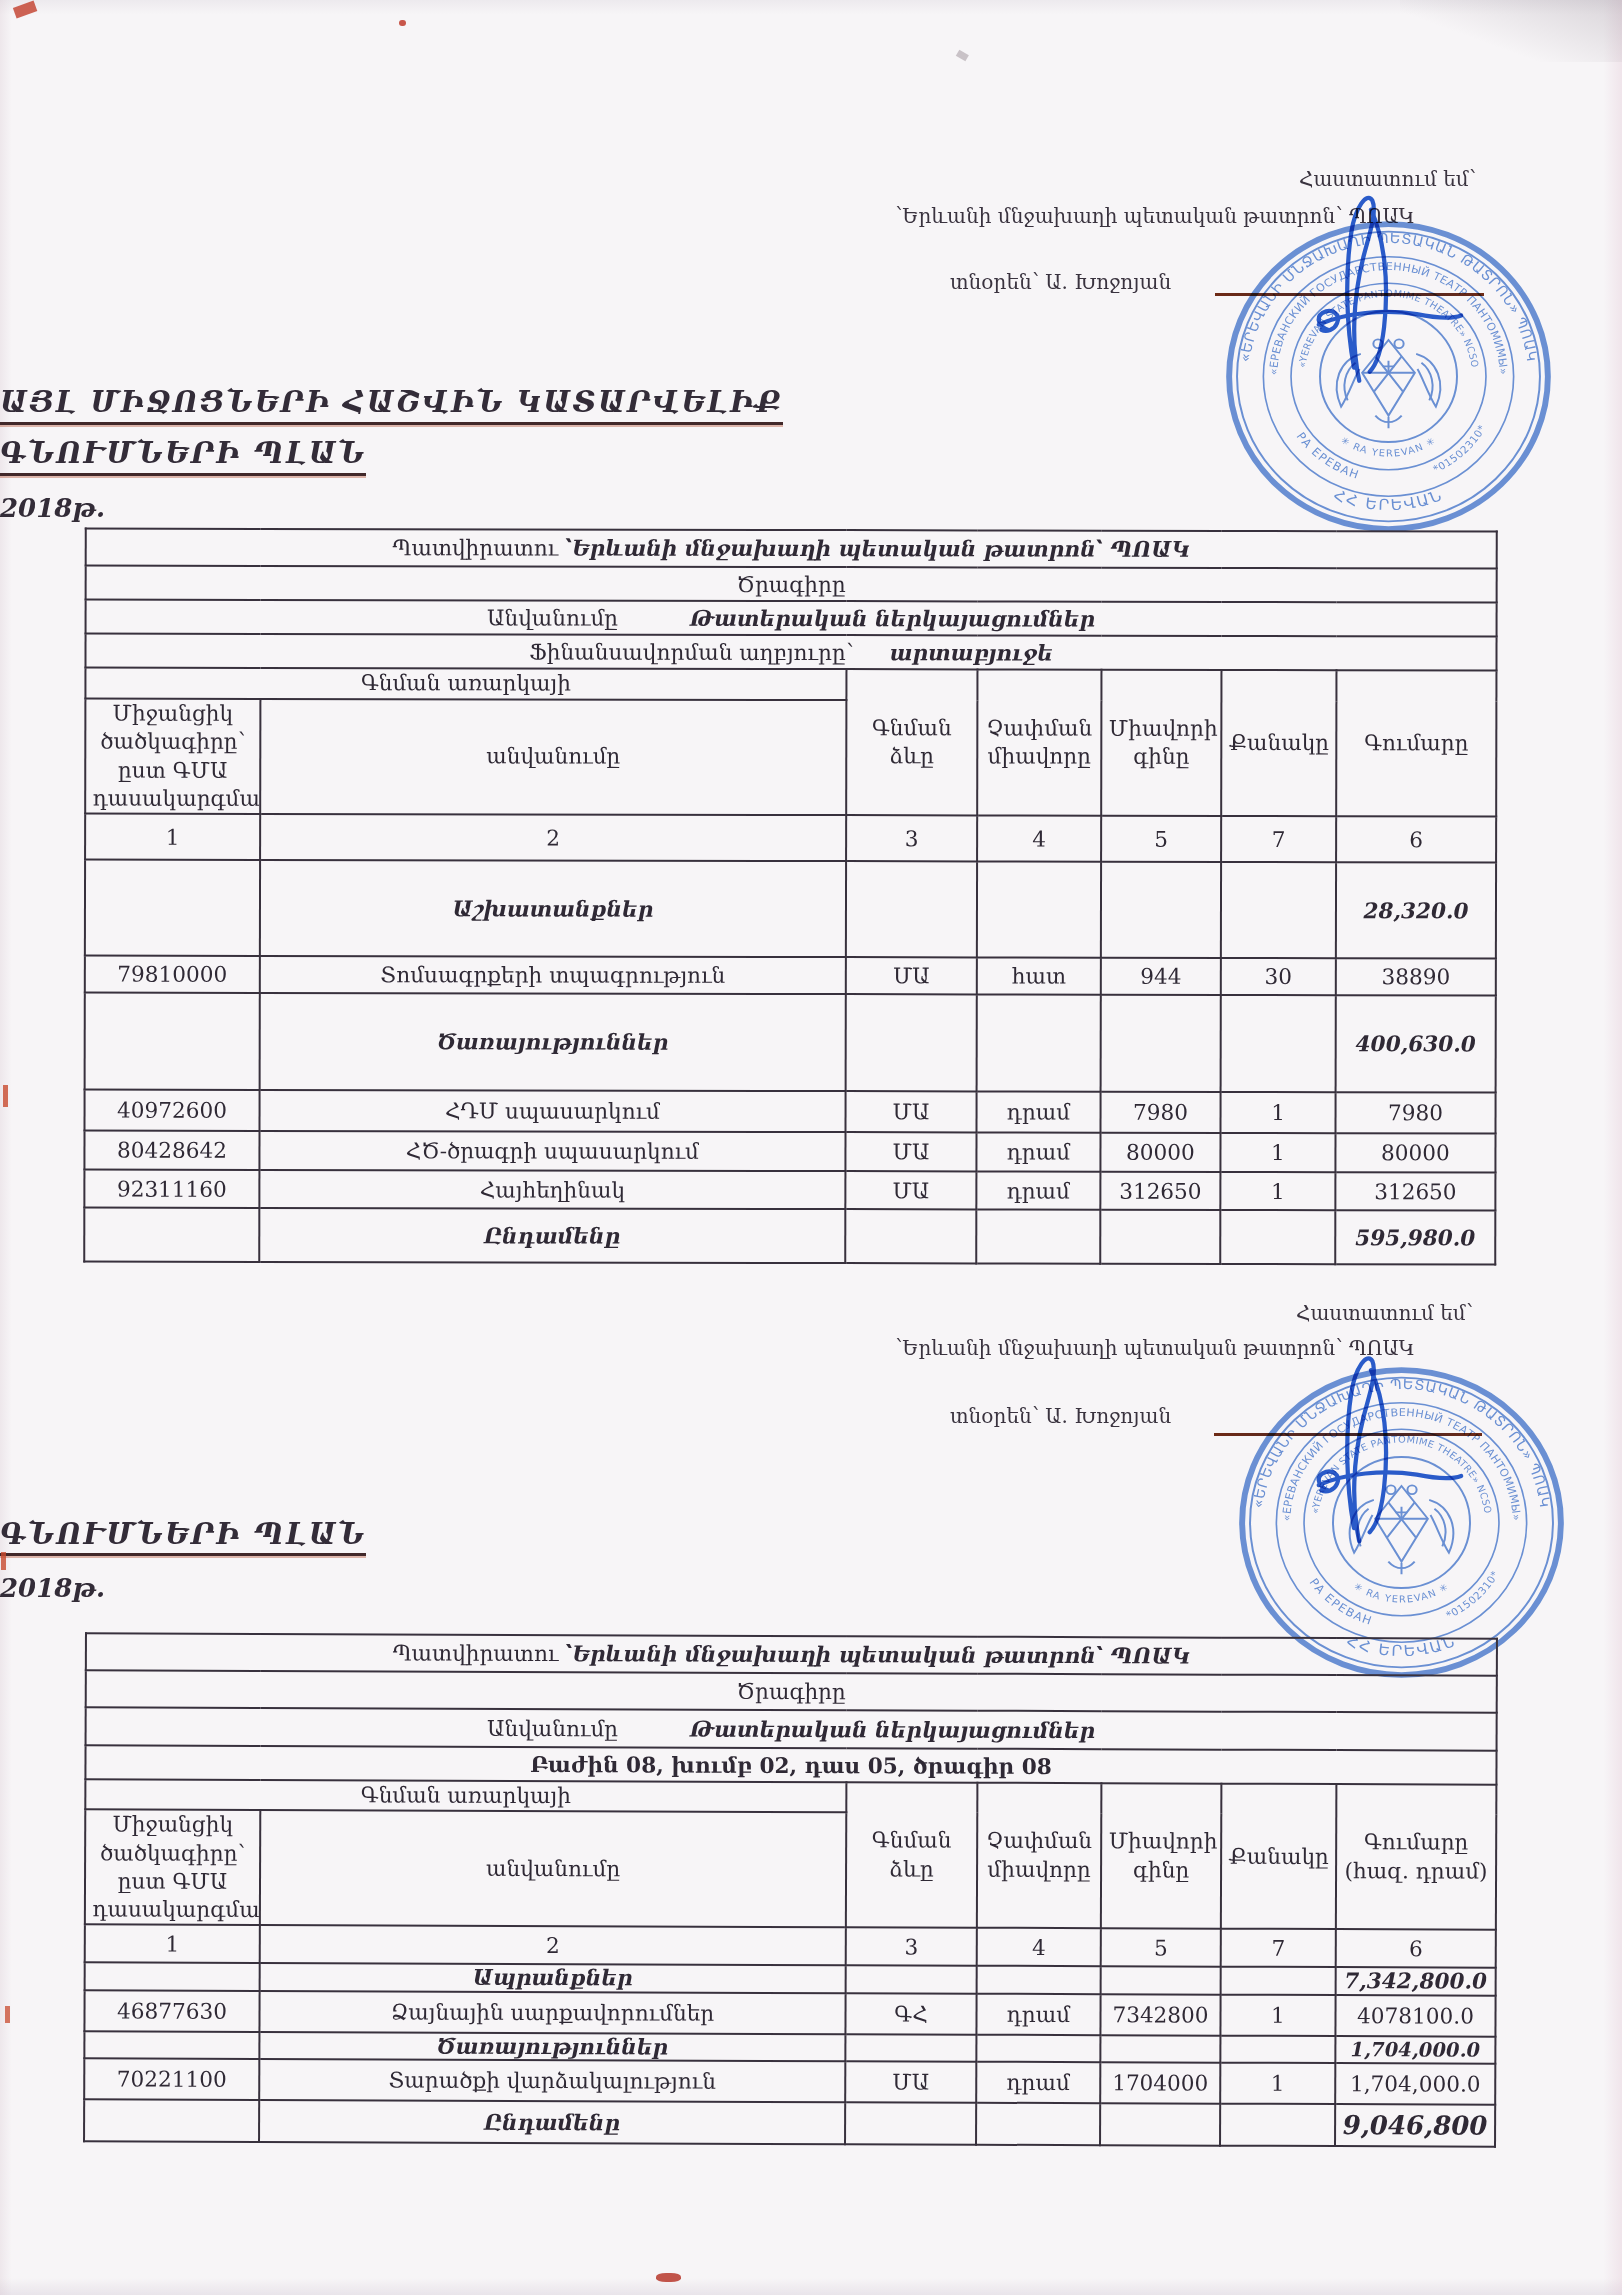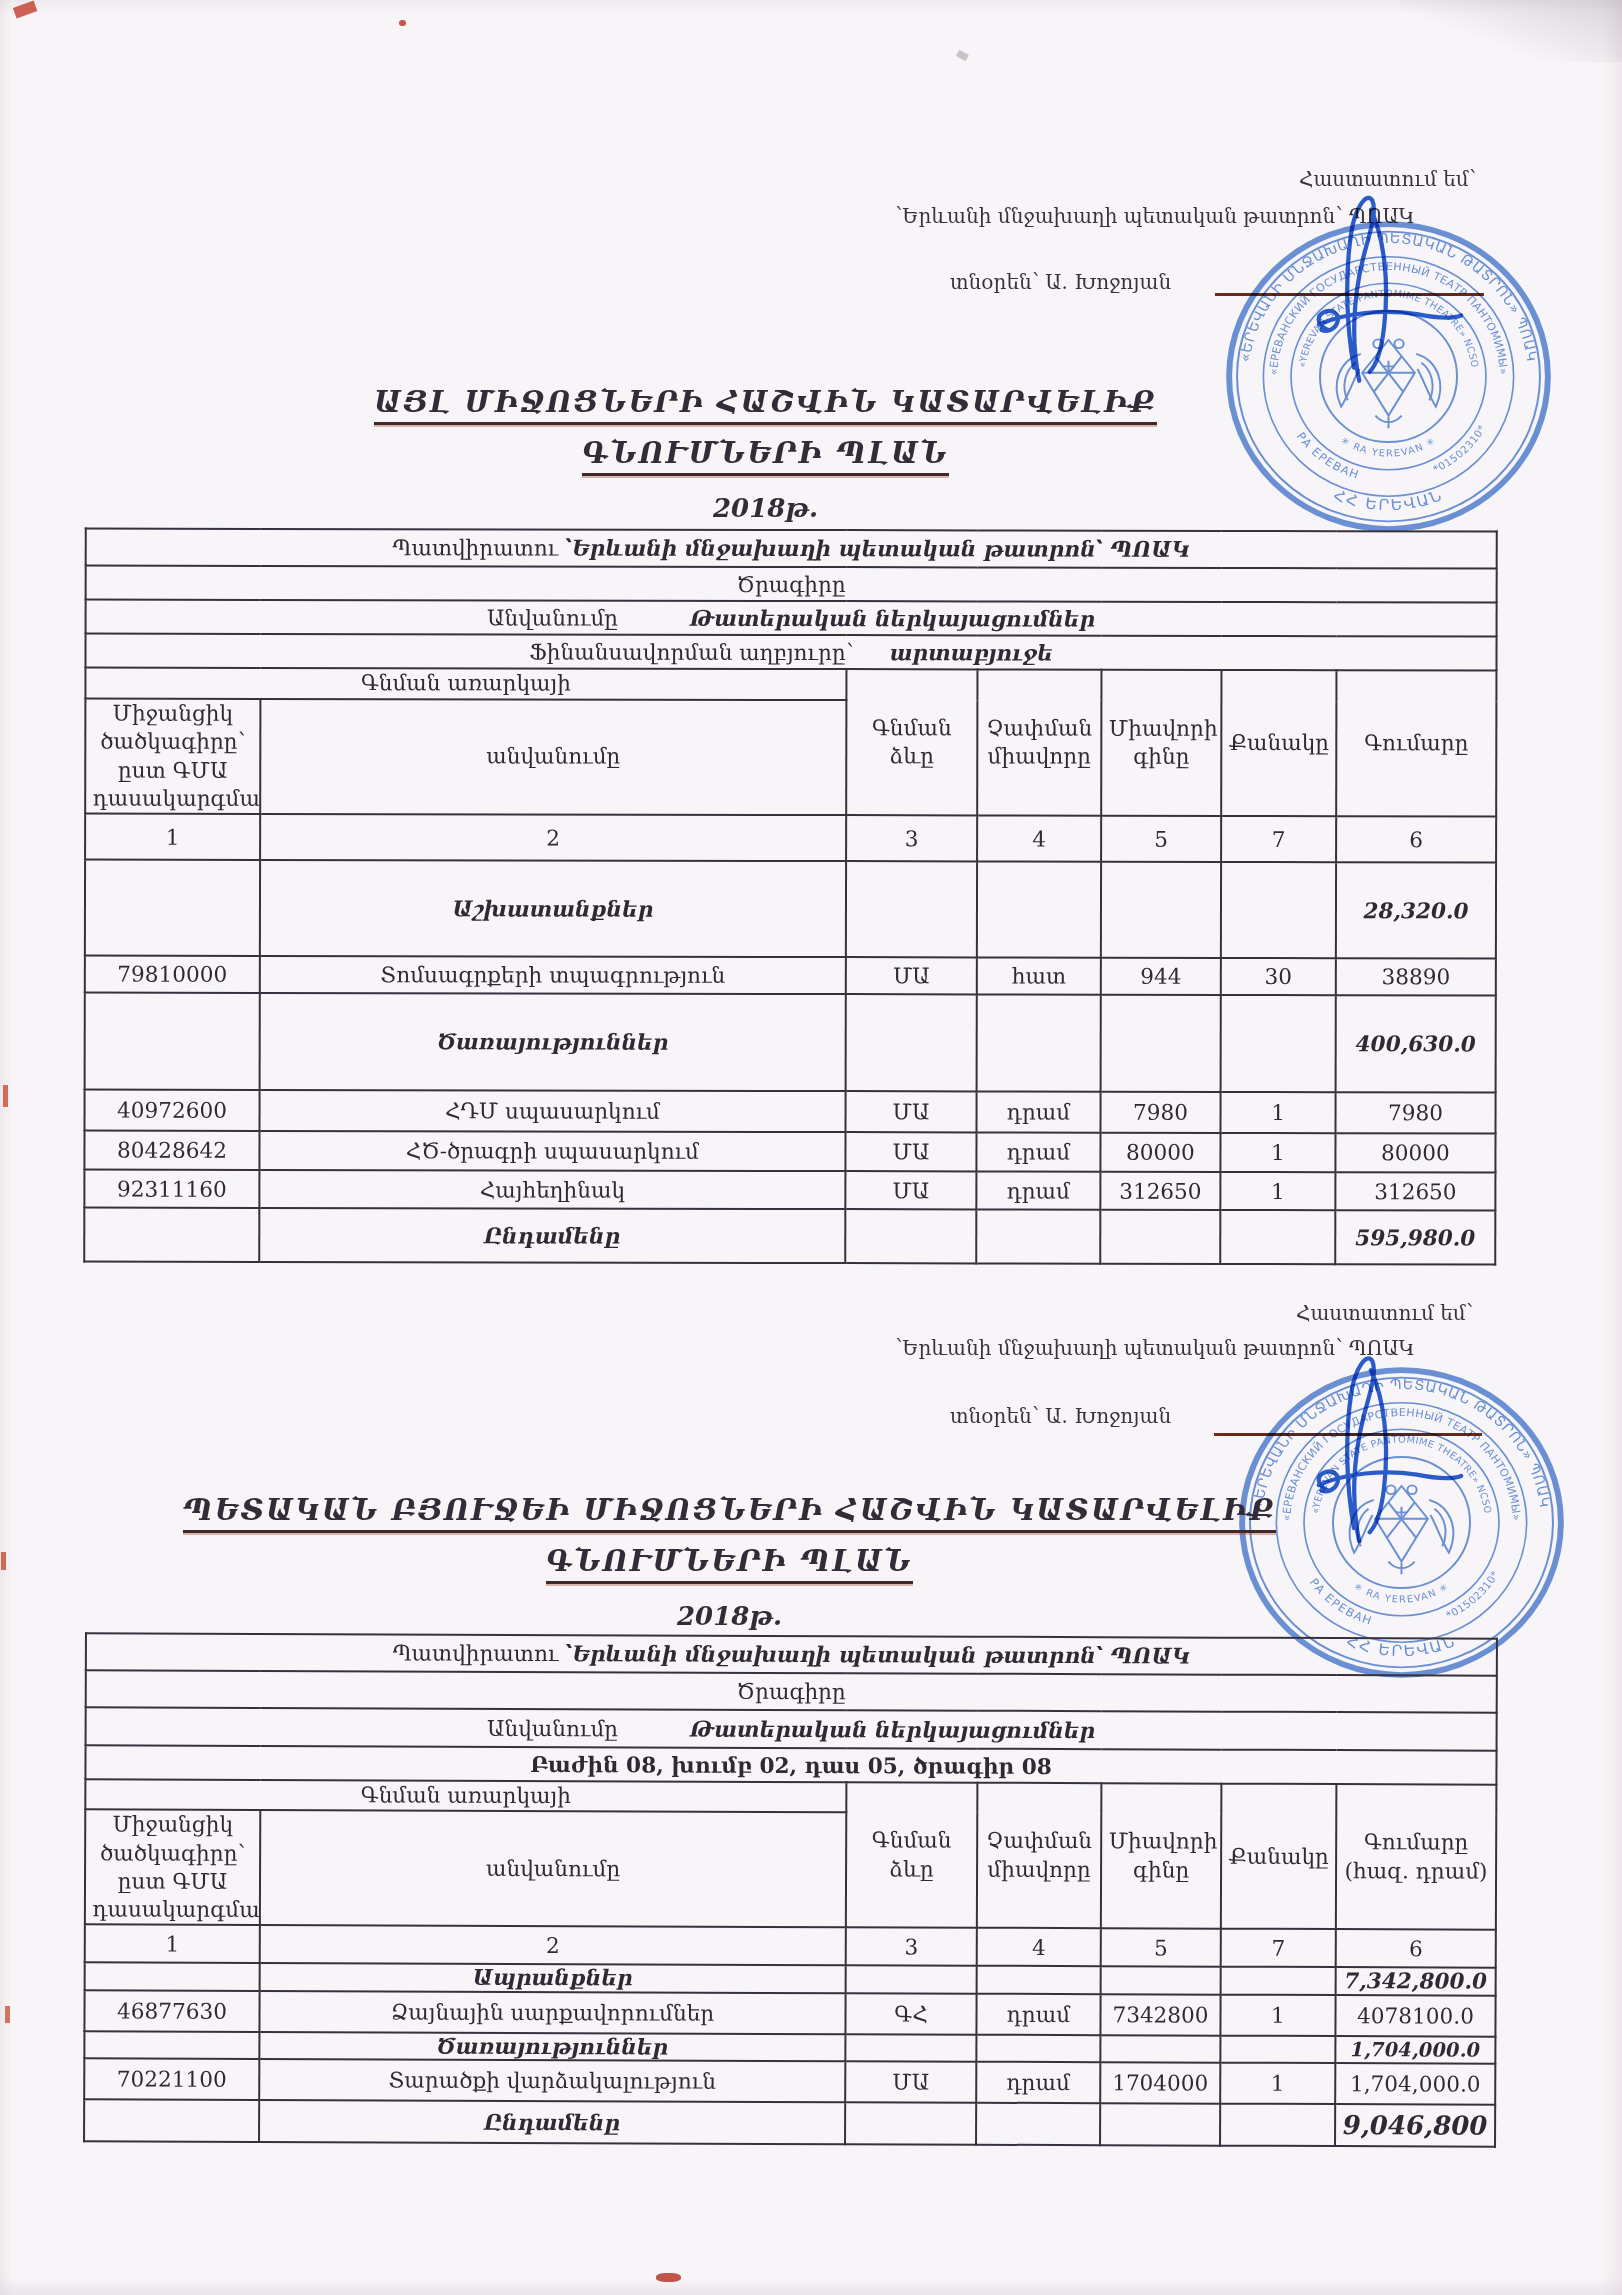--- a/index.html
+++ b/index.html
@@ -13,21 +13,21 @@
       linear-gradient(180deg, rgba(205,200,210,.25) 0px, rgba(205,200,210,0) 14.4px),
       #f7f5f7;
     overflow:hidden;
     font-family:"DejaVu Serif","DejaVu Sans",serif;
     color:#332c38;
   }
   
   .appr-line{position:absolute;font-size:20px;white-space:nowrap;color:#3a333f;}
   .appr-underline{position:absolute;height:2.6px;background:linear-gradient(90deg,#6e2a16,#40252b 60%,#6e2a16);}
   
-  .title-block{position:absolute;text-align:center;margin-left:36px;}
+  .title-block{position:absolute;}
   .title-line{display:inline-block;font-weight:bold;font-style:italic;font-size:29px;letter-spacing:2px;
     padding-bottom:2.6px;border-bottom:3.3px solid #41282a;box-shadow:0 2px 0 rgba(170,60,25,.35);white-space:nowrap;}
   .title-year{font-weight:bold;font-style:italic;font-size:26px;margin-top:17px;}
   .tl2{margin-top:11.8px;}
   
   .doc-table{position:absolute;left:84px;width:1410px;border-collapse:collapse;table-layout:fixed;}
   .doc-table td{border:2px solid #38313d;padding:0 6.5px;text-align:center;vertical-align:middle;
     font-size:21.6px;color:#2f2935;overflow:hidden;}
   .t1{top:529px;transform:rotate(0.12deg);}
   .t2{top:1635px;transform:rotate(0.22deg);}
@@ -243,21 +243,21 @@
   <div class="appr-underline" style="left:1214px;top:1433px;width:268px;"></div>
 
   <svg class="stamp" style="left:1230px;top:1365px;" width="343" height="315" viewBox="0 0 524 482">
       <use href="#stamp-def"></use>
     </svg>
   <svg class="sig" style="left:1273px;top:1347px;" width="196" height="203" viewBox="0 0 300 300">
       <use href="#sig-def"></use>
     </svg>
 
   <div class="title-block" style="left:0;top:1493px;width:1387px;">
-    <span class="title-line">ՊԵՏԱԿԱՆ ԲՅՈՒՋԵԻ ՄԻՋՈՑՆԵՐԻ ՀԱՇՎԻՆ ԿԱՏԱՐՎԵԼԻՔ</span><br>
+    <br>
     <span class="title-line tl2">ԳՆՈՒՄՆԵՐԻ ՊԼԱՆ</span>
     <div class="title-year">2018թ.</div>
   </div>
 
   <table class="doc-table t2">
     <colgroup>
       <col style="width:175px">
         <col style="width:586px">
         <col style="width:131px">
       <col style="width:124px">

